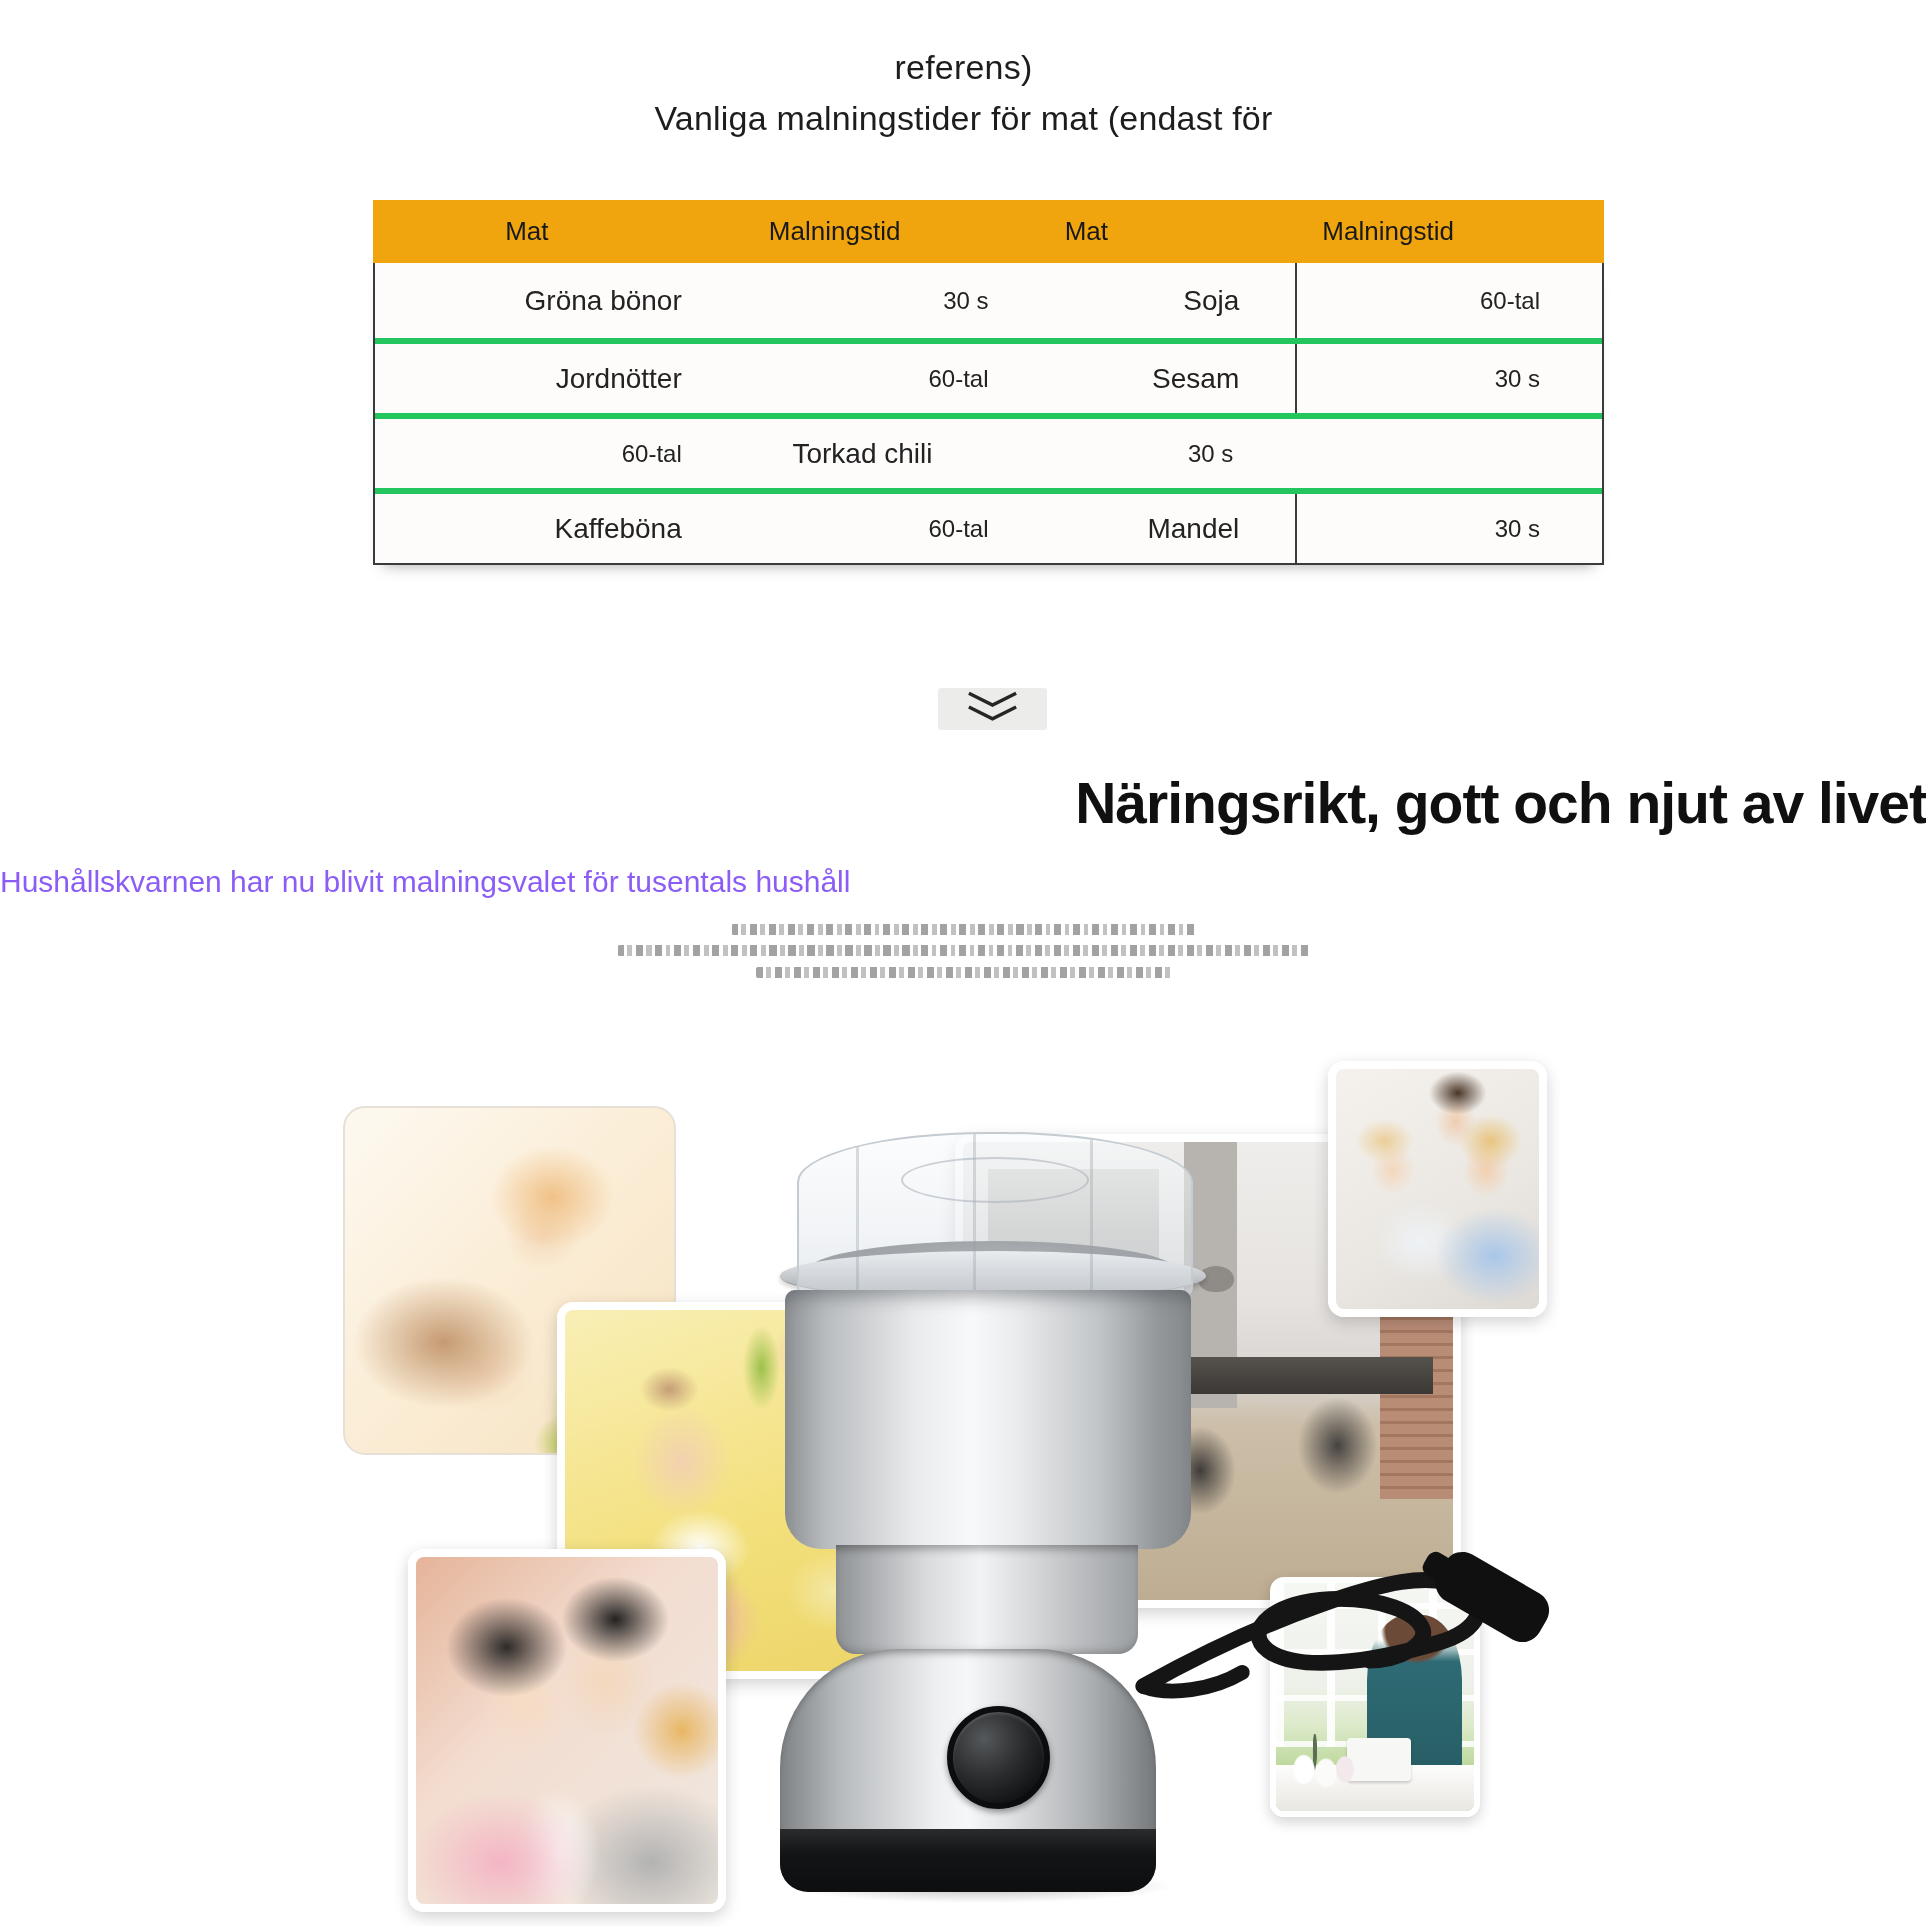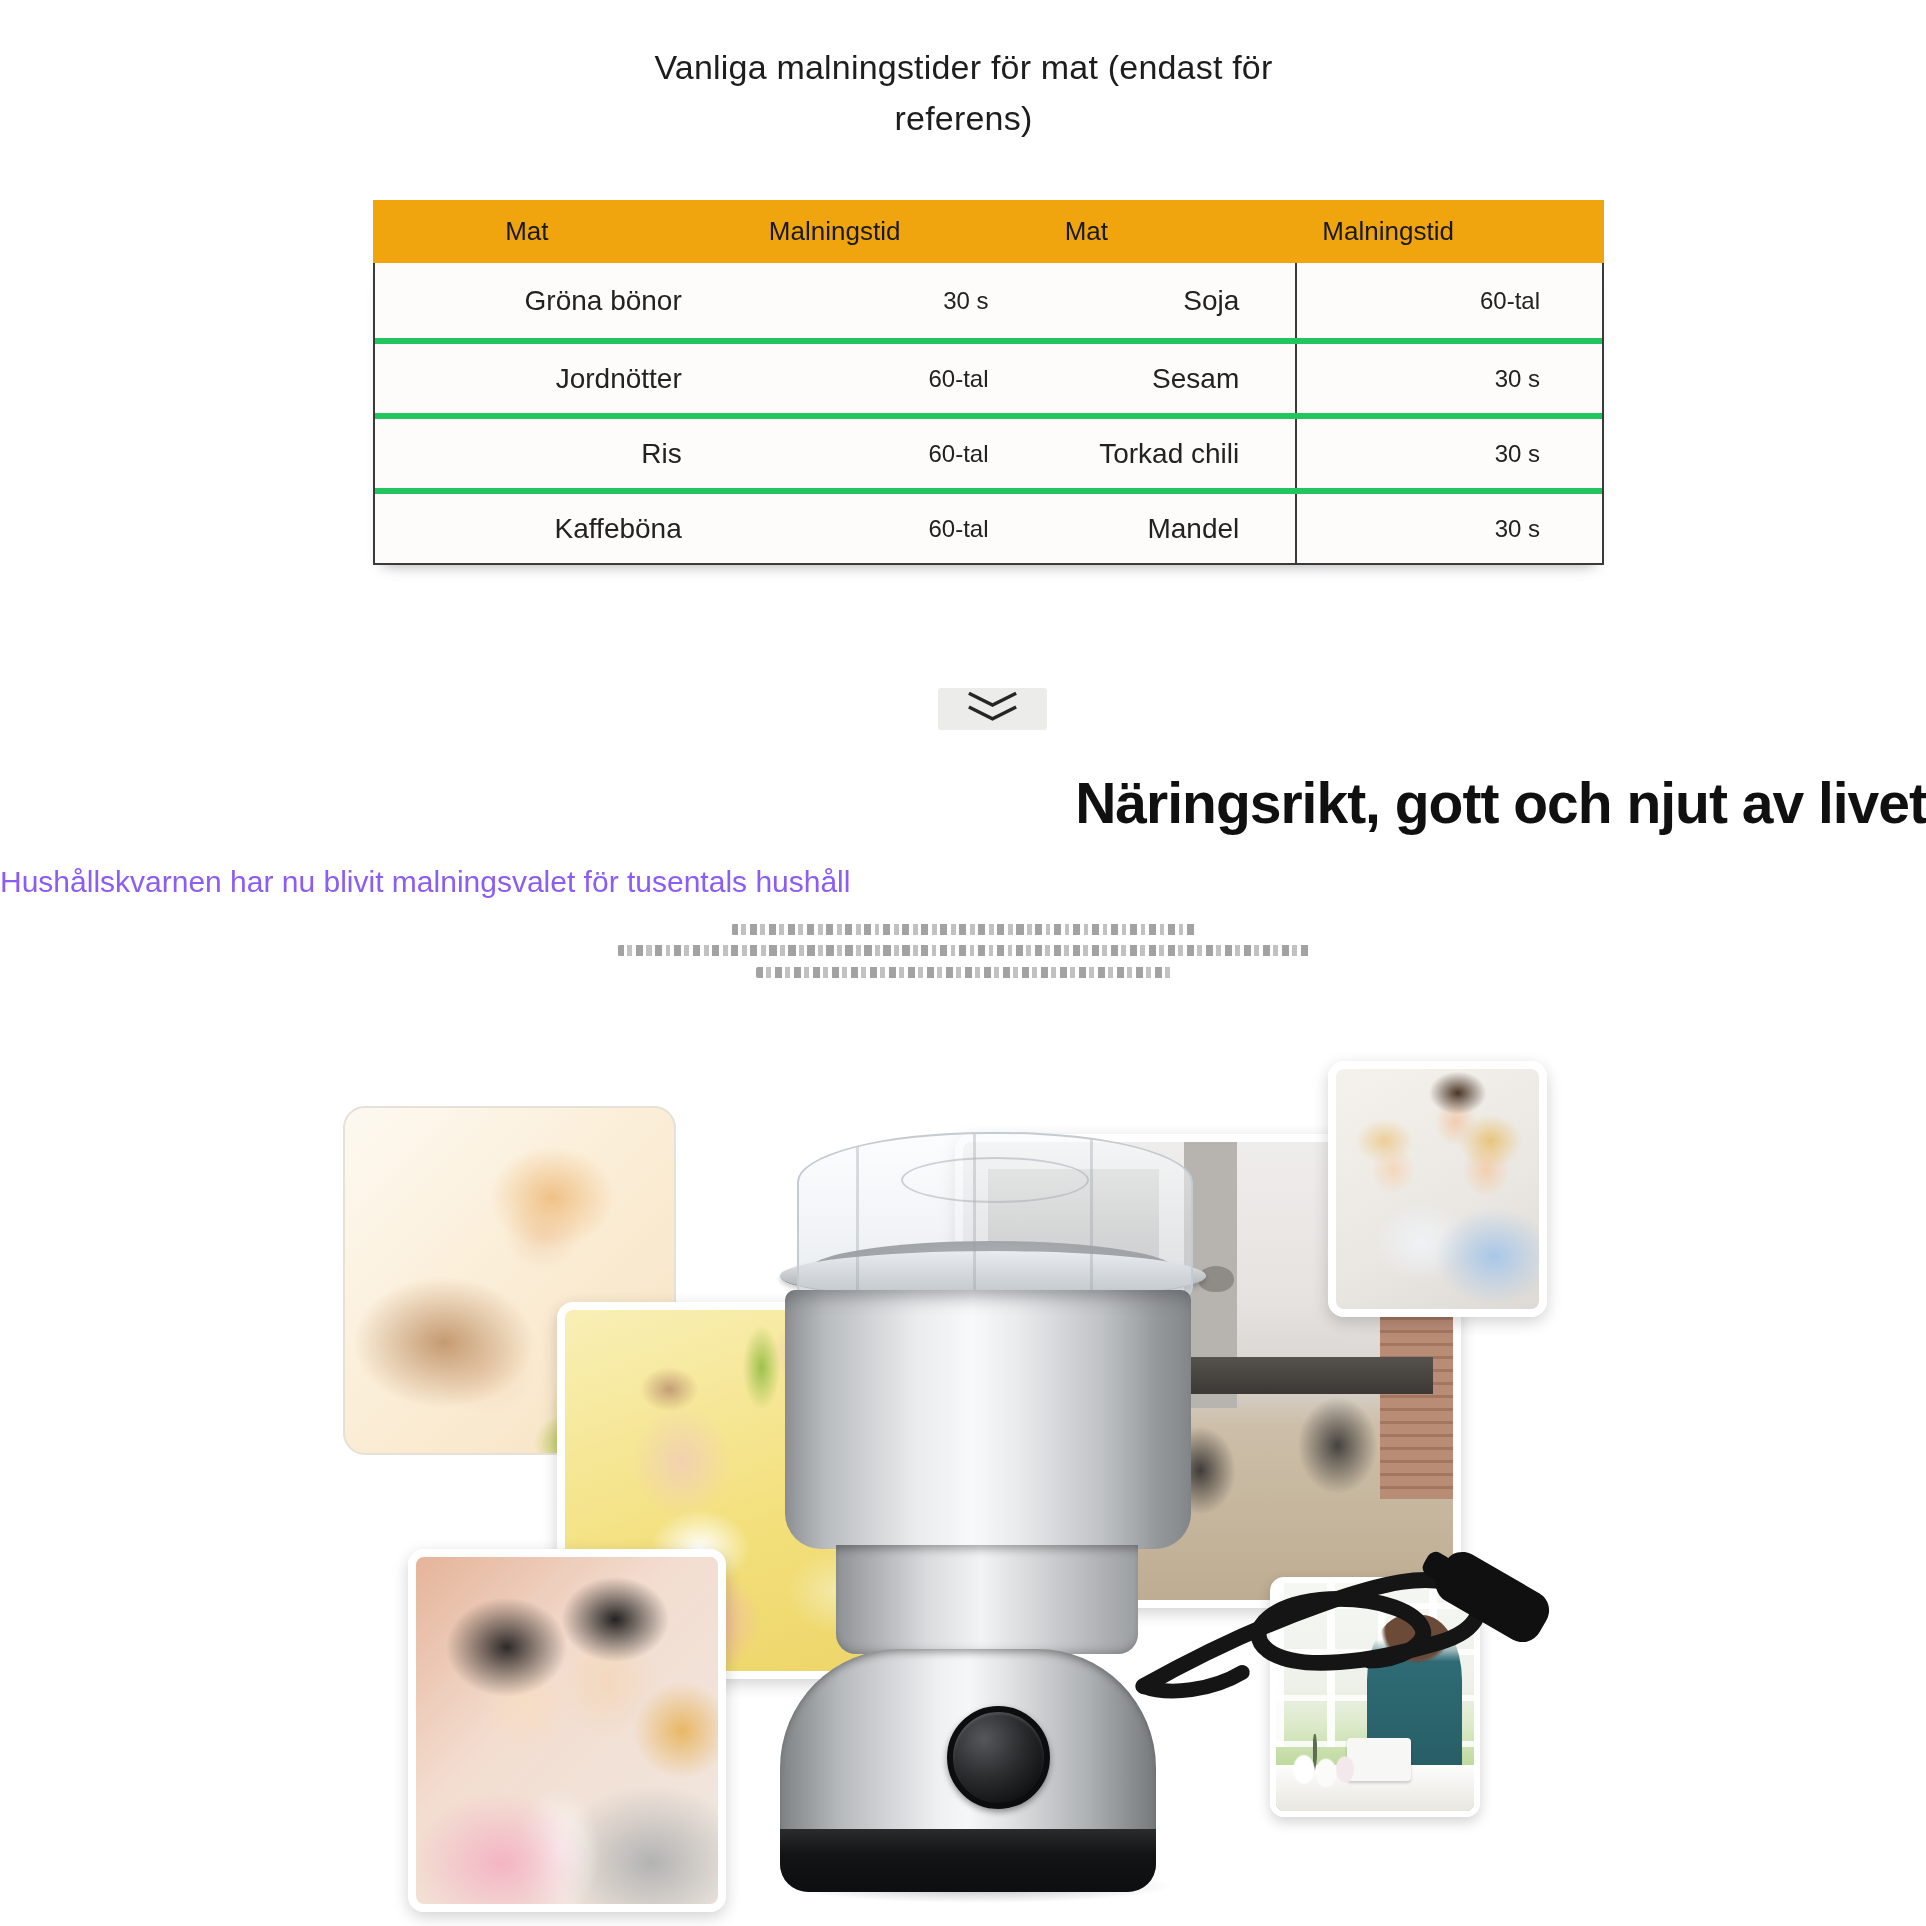--- a/index.html
+++ b/index.html
@@ -190,22 +190,22 @@
   .g-shadow{position:absolute;left:787px;top:1869px;width:386px;height:34px;z-index:4;
     background:radial-gradient(closest-side, rgba(30,30,30,.3), rgba(30,30,30,0));}
   .cord{position:absolute;left:1074px;top:1510px;width:495px;height:297px;z-index:6;}
 </style>
 </head>
 <body>
 
 <div class="page">
 
   <div class="intro-title">
+    <div>referens)</div>
     <div>Vanliga malningstider för mat (endast för</div>
-    <div>referens)</div>
   </div>
 
   <div class="g-table">
     <div class="g-head" style="background: rgb(240, 165, 15);">
       <div class="cell">
           <span>Mat</span>
         </div>
       <div class="cell">
           <span>Malningstid</span>
         </div>
@@ -239,23 +239,20 @@
             <span>60-tal</span>
           </div>
         <div class="cell">
             <span class="shift3">Sesam</span>
           </div>
         <div class="cell small">
             <span class="shift4">30 s</span>
           </div>
       </div>
       <div class="g-row">
-        <div class="cell">
-            <span>Ris</span>
-          </div>
         <div class="cell small">
             <span>60-tal</span>
           </div>
         <div class="cell">
             <span class="shift3">Torkad chili</span>
           </div>
         <div class="cell small">
             <span class="shift4">30 s</span>
           </div>
       </div>

